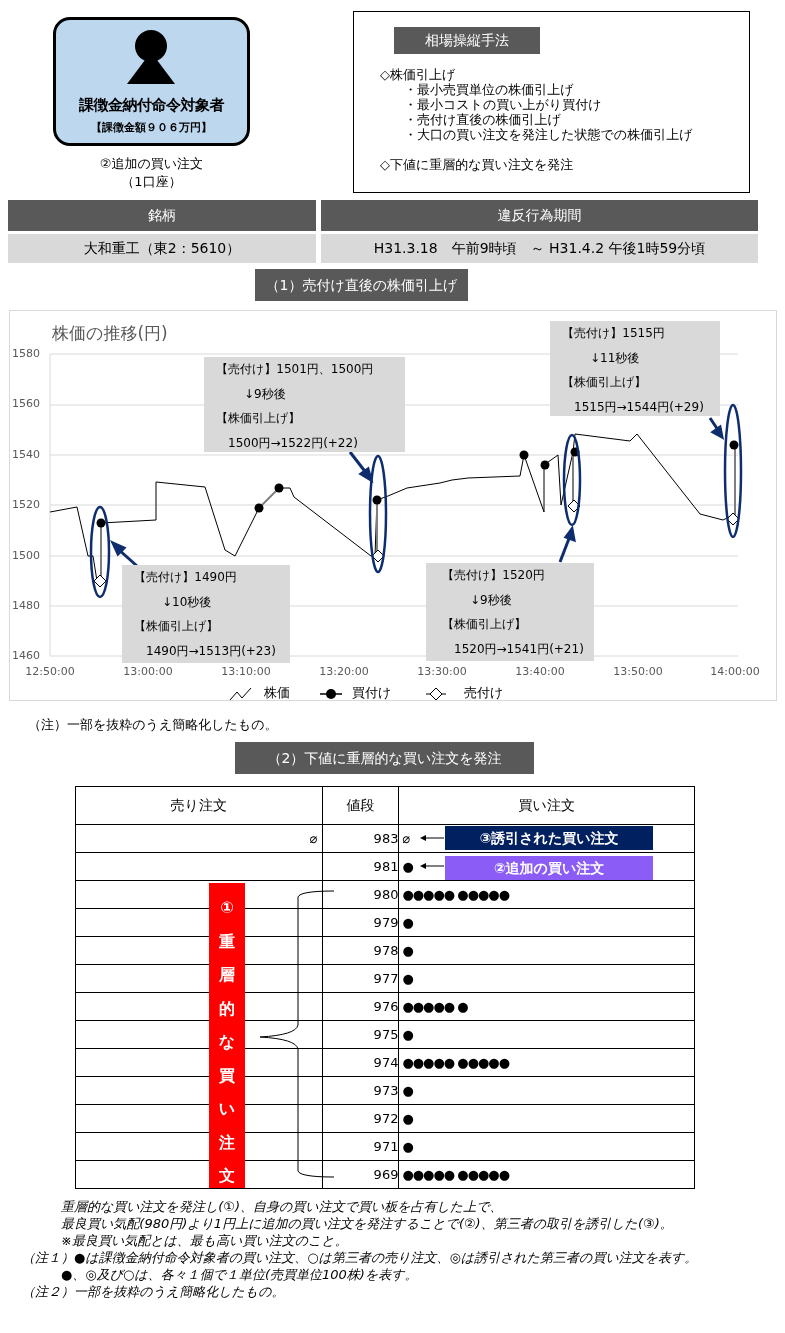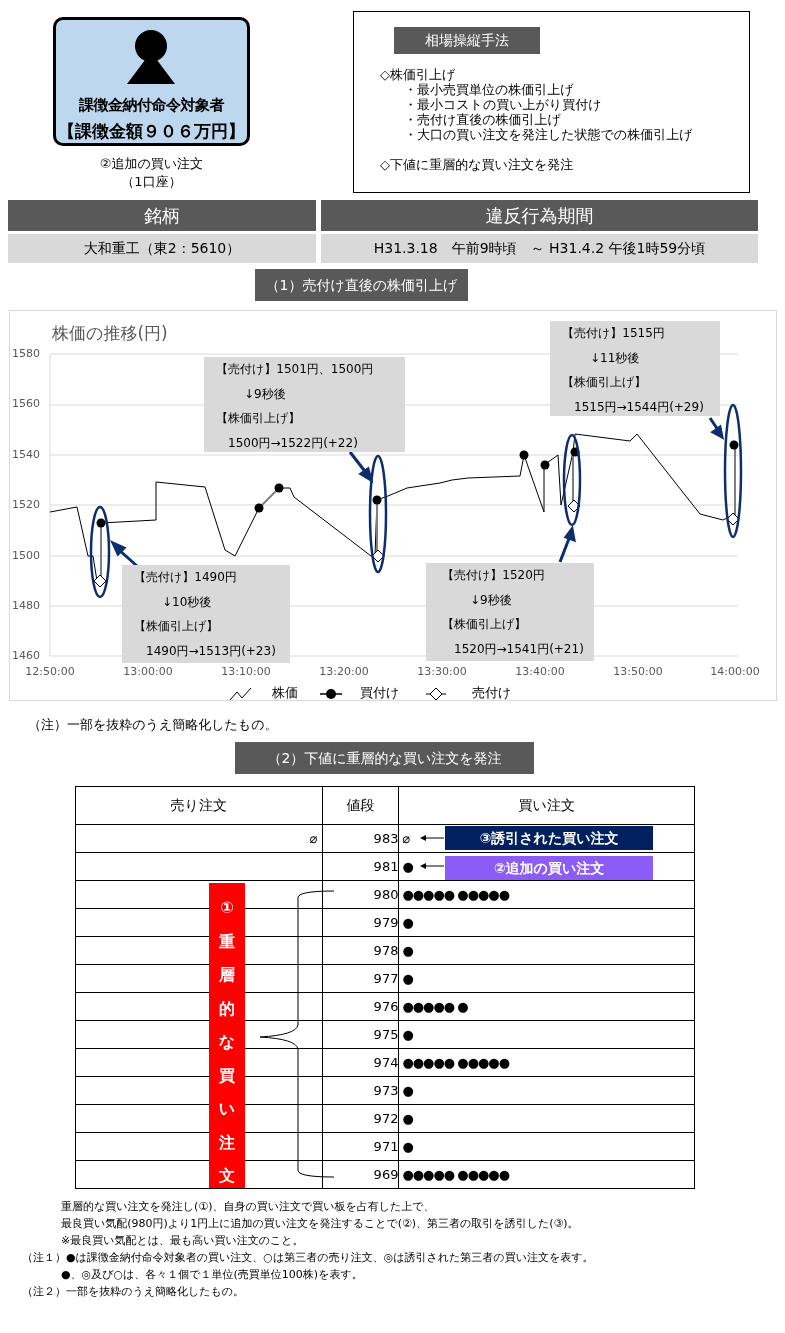--- a/index.html
+++ b/index.html
@@ -1,48 +1,48 @@
 <!DOCTYPE html>
 <html><head>
 <meta charset="utf-8">
 <style>
   * { box-sizing: border-box; margin: 0; padding: 0; }
   body { width: 785px; height: 1333px; background: #fff; font-family: "DejaVu Sans", "Liberation Sans", sans-serif; color: #000; position: relative; overflow: hidden; }
   .abs { position: absolute; }
-  .person-card { left: 53px; top: 17px; width: 197px; height: 129px; background: #bdd7ee; border: 3px solid #000; border-radius: 10px; }
+  .person-card { left: 53px; top: 17px; width: 197px; height: 129px; background: #bdd7ee; border: 3px solid #000; border-radius: 17px; }
   .person-card .t1 { position: absolute; left: 0; right: 0; top: 76px; text-align: center; font-size: 15px; font-weight: bold; letter-spacing: -0.5px; }
-  .person-card .t2 { position: absolute; left: 0; right: 0; top: 100px; text-align: center; font-size: 17px; font-weight: bold; }
+  .person-card .t2 { position: absolute; left: 0; right: 0; top: 100px; text-align: center; font-size: 11px; font-weight: bold; }
   .account { left: 53px; top: 155px; width: 197px; text-align: center; font-size: 13px; line-height: 18px; }
   .method-box { left: 353px; top: 11px; width: 397px; height: 182px; border: 1px solid #000; }
   .method-title { position: absolute; left: 40px; top: 15px; width: 146px; height: 27px; background: #595959; color: #fff; font-size: 14px; text-align: center; line-height: 27px; }
   .method-list { position: absolute; left: 26px; top: 55px; font-size: 13px; line-height: 15px; }
   .method-list .sub { padding-left: 24px; }
   .method-list .gap { height: 15px; }
-  .hdr-cell { background: #595959; color: #fff; font-size: 18px; text-align: center; height: 31px; line-height: 31px; }
+  .hdr-cell { background: #595959; color: #fff; font-size: 14px; text-align: center; height: 31px; line-height: 31px; }
   .val-cell { background: #d9d9d9; font-size: 14px; text-align: center; height: 29px; line-height: 29px; }
   .section-title { background: #595959; color: #fff; font-size: 14px; text-align: center; line-height: 32px; height: 32px; }
   .chart-frame { left: 9px; top: 310px; width: 768px; height: 391px; border: 1px solid #d9d9d9; }
   .chart-title { left: 52px; top: 322px; font-size: 17px; color: #595959; }
   .ytick { font-size: 11px; color: #595959; left: 12px; }
   .xtick { font-size: 11px; color: #595959; width: 70px; text-align: center; }
   .callout { background: #d9d9d9; font-size: 12px; line-height: 24.5px; }
   .callout div { white-space: nowrap; }
-  .legend { top: 684px; font-size: 13px; color: #000; margin-left: 8px; }
+  .legend { top: 684px; font-size: 13px; color: #000; }
   .note1 { left: 28px; top: 716px; font-size: 13px; }
   table.book { border-collapse: collapse; position: absolute; left: 75px; top: 786px; width: 620px; }
   table.book td { border: 1.5px solid #000; height: 28px; font-size: 13px; }
   table.book .c1 { width: 247px; text-align: right; padding-right: 4px; }
   table.book .c2 { width: 77px; text-align: right; }
   table.book .c3 { width: 296px; padding-left: 3px; }
   table.book tr.head td { height: 38px; text-align: center; font-size: 14px; padding: 0; }
   .dots { font-size: 14px; letter-spacing: -1px; line-height: 1; }
   .label-box { color: #fff; font-weight: bold; font-size: 14px; height: 24px; line-height: 24px; text-align: center; }
   .vert-label { left: 209px; top: 883px; width: 36px; height: 305px; background: #ff0000; color: #fff; font-weight: bold; font-size: 16px; text-align: center; }
   .vert-label span { display: block; height: 33.5px; line-height: 33.5px; }
-  .footer { left: 0; top: 1198px; font-size: 11px; line-height: 17px; width: 785px; }
+  .footer { left: 0; top: 1198px; font-size: 13px; line-height: 17px; width: 785px; font-style: italic; }
   .footer .p { padding-left: 61px; }
   .footer .ni { padding-left: 61px; }
 </style>
 </head>
 <body>
 
 <div class="abs person-card">
   <svg class="abs" style="left:67px;top:8px" width="56" height="58" viewBox="0 0 56 58">
     <circle cx="28" cy="18" r="16" fill="#000"></circle>
     <polygon points="28,24 4,56 52,56" fill="#000"></polygon>

